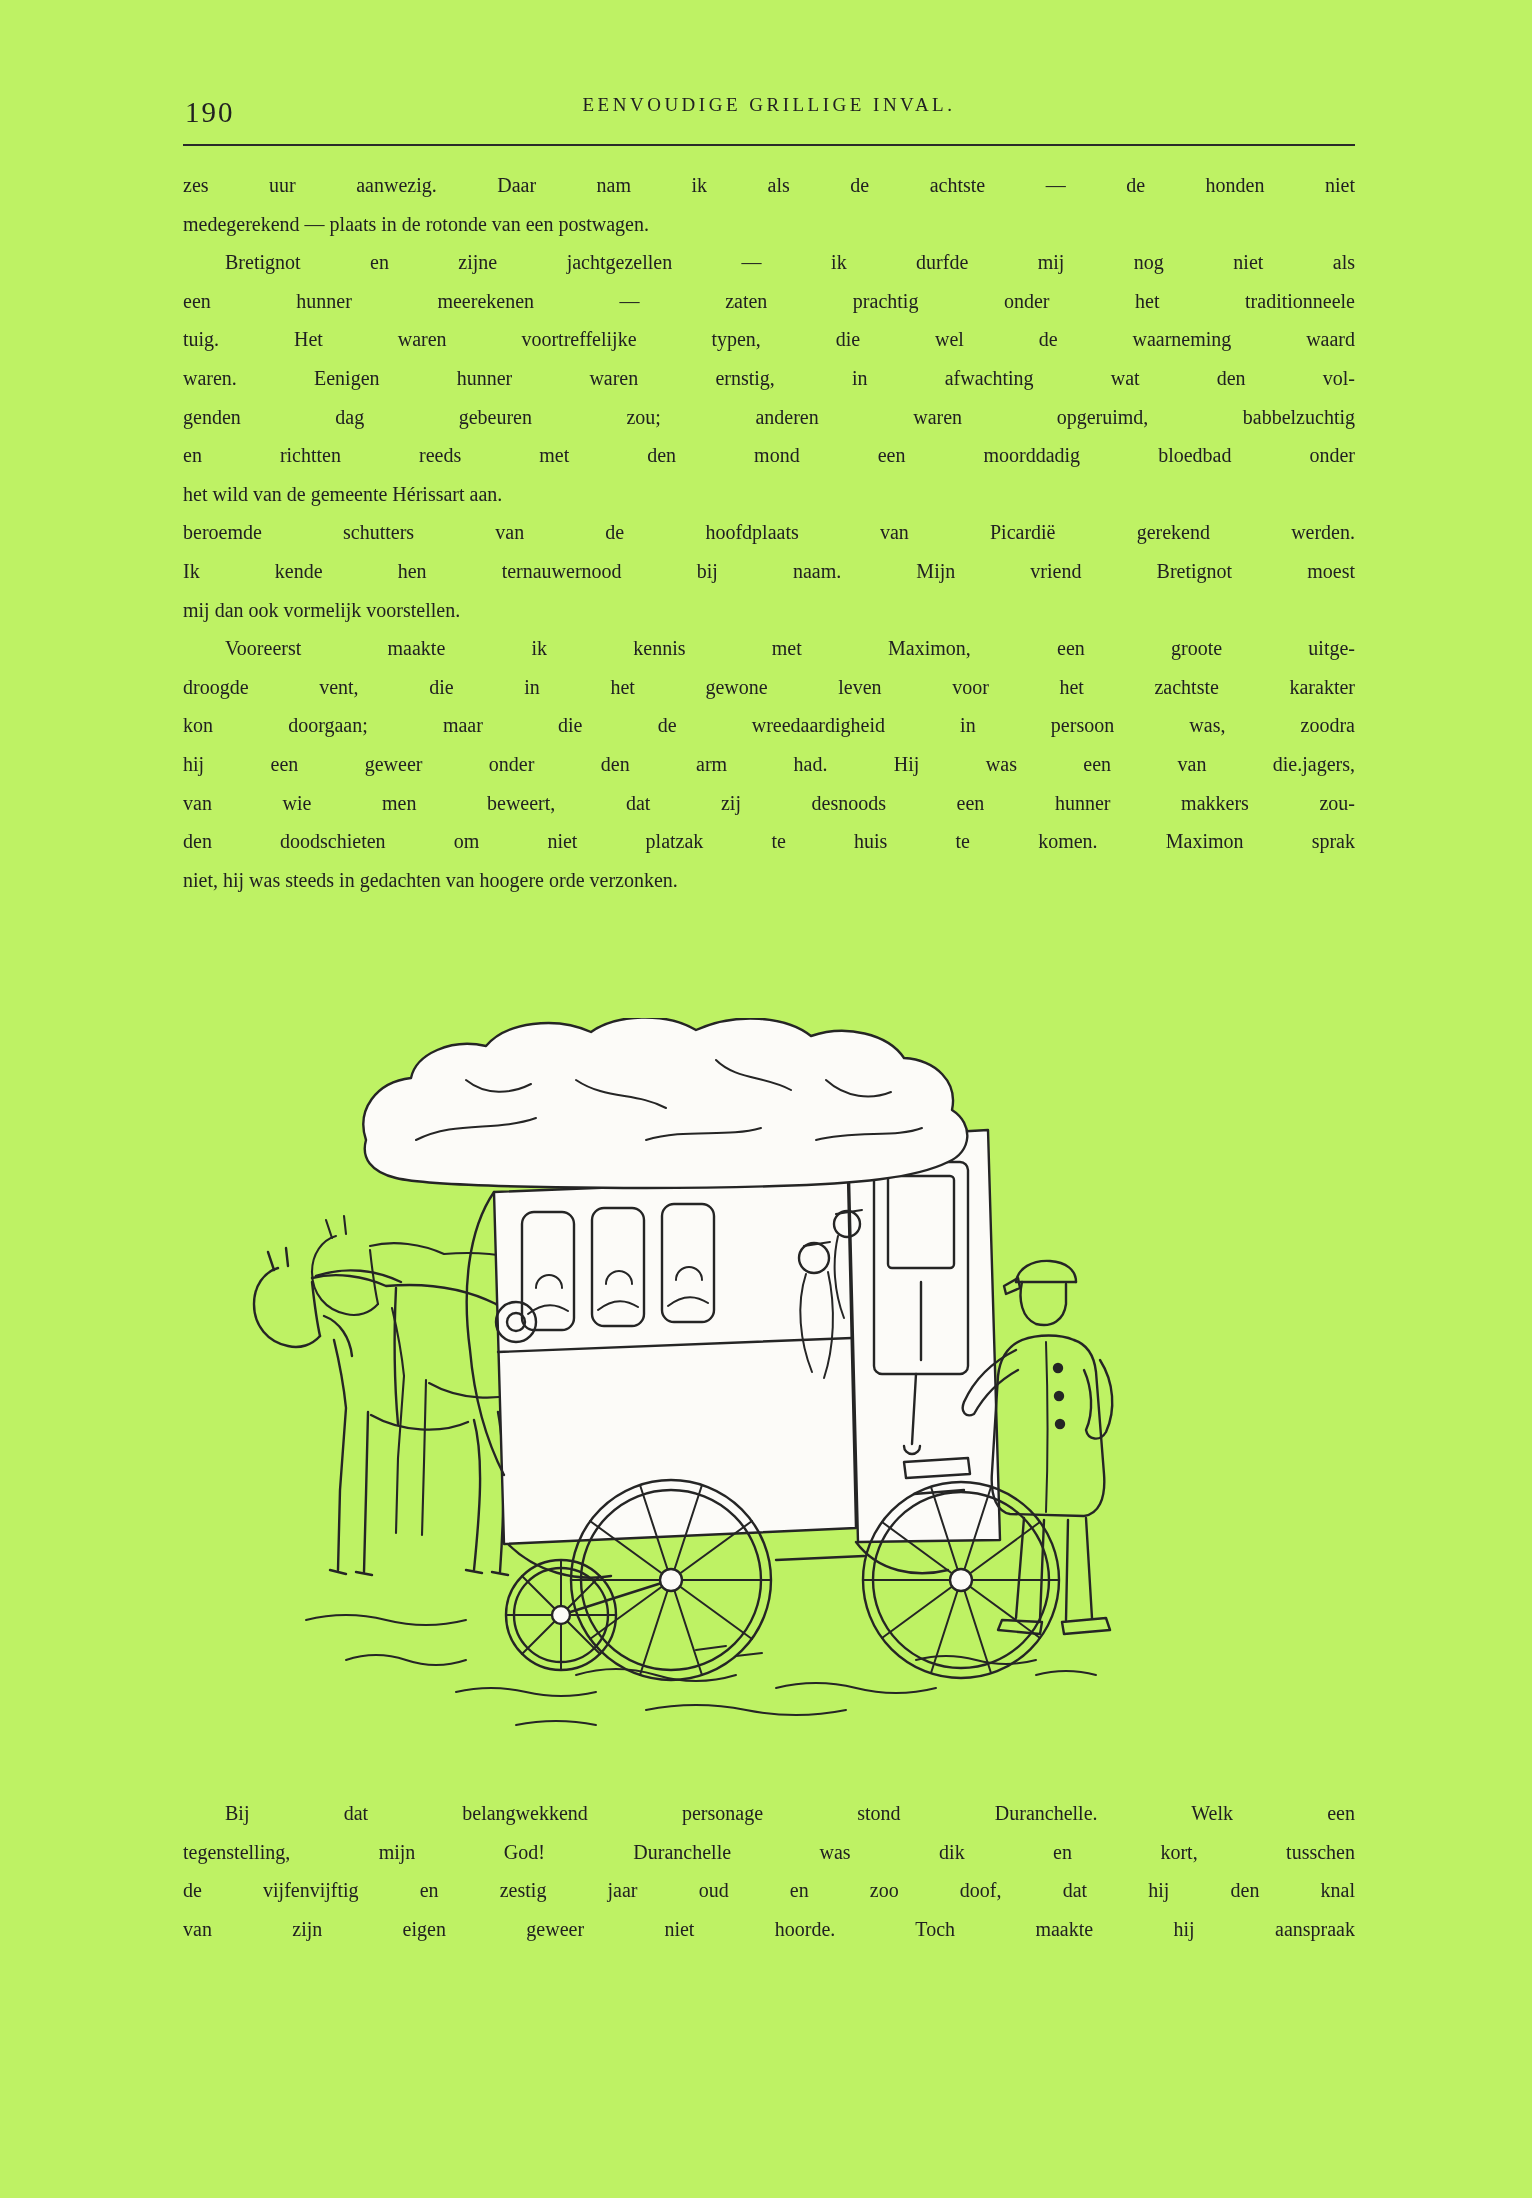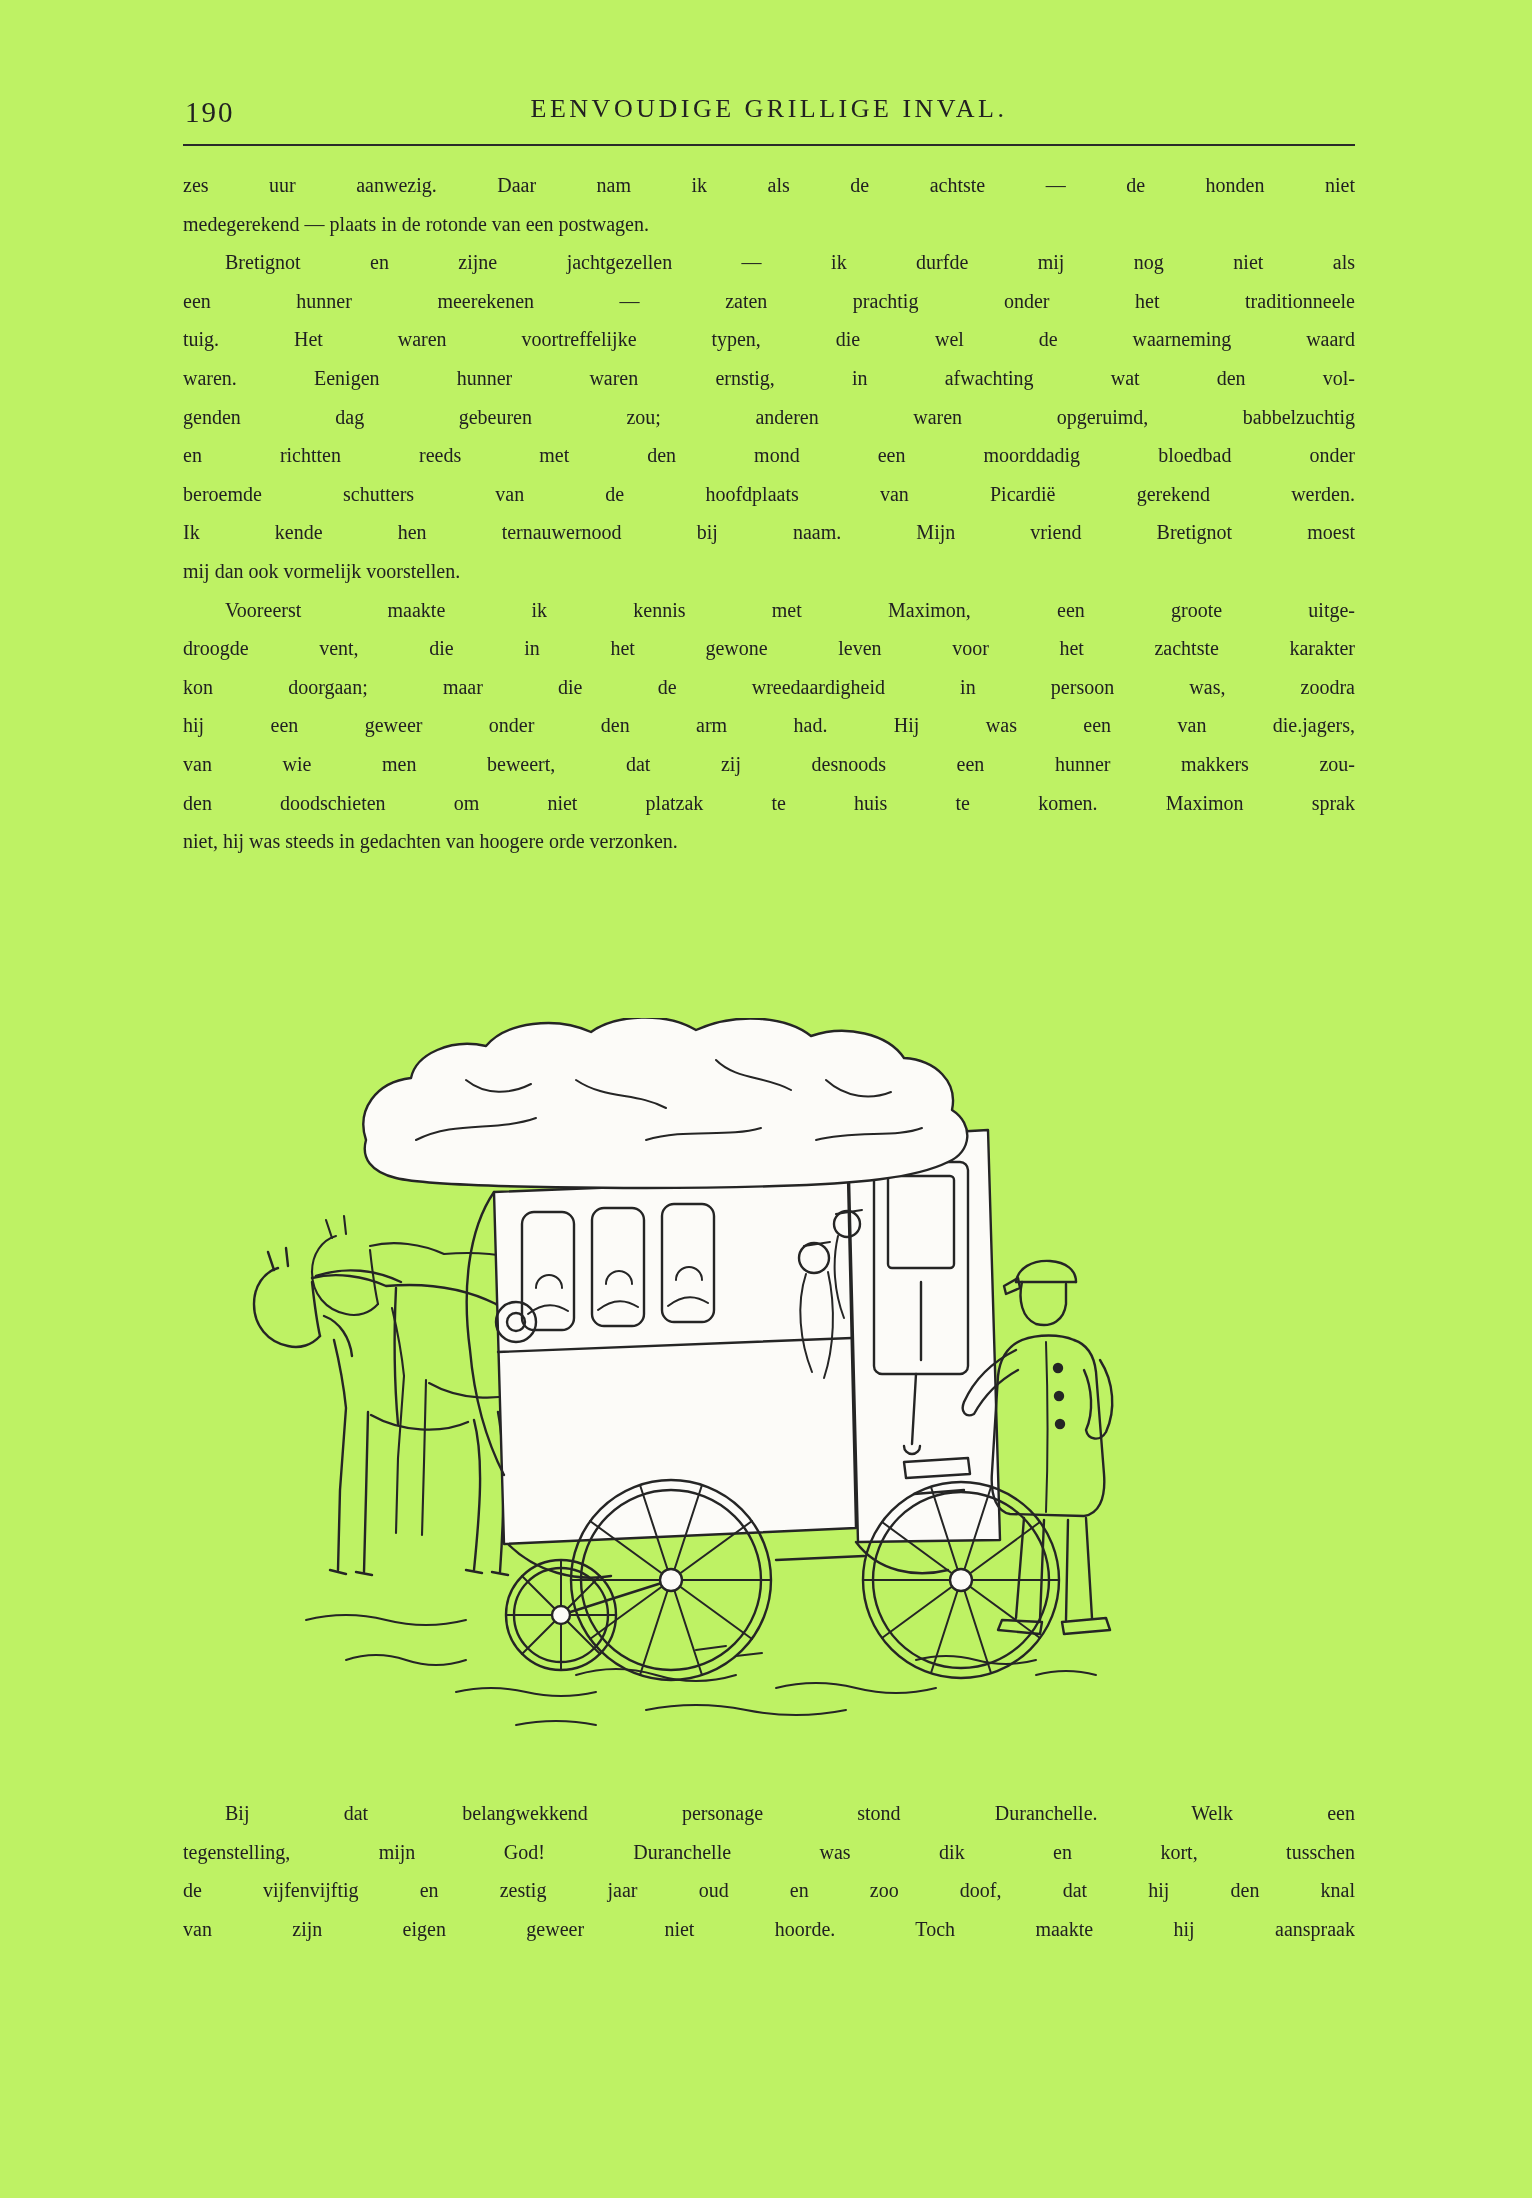--- a/index.html
+++ b/index.html
@@ -7,21 +7,21 @@
     width:1532px;height:2198px;
     background:#eceae5;
     font-family:"Liberation Serif","DejaVu Serif",serif;
     color:#212121;
     position:relative;
     overflow:hidden;
   }
   .page{position:absolute;inset:0;background:#bef264;}
   .header{position:absolute;top:94px;left:183px;width:1172px;height:42px;}
   .page-number{position:absolute;left:2px;top:2px;font-size:29px;letter-spacing:2px;}
-  .running-title{position:absolute;left:0;right:0;top:0;text-align:center;font-size:26px;letter-spacing:3.5px;}
+  .running-title{position:absolute;left:0;right:0;top:0;text-align:center;font-size:19px;letter-spacing:3.5px;}
   .rule{position:absolute;top:144px;left:183px;width:1172px;height:0;border-top:2.6px solid #2a2a2a;}
   .text-block{position:absolute;left:183px;width:1172px;font-size:20px;line-height:38.6px;}
   #text-top{top:166px;}
   #text-bottom{top:1794px;}
   .paragraph{margin:0;}
   .line{text-align:justify;text-align-last:justify;}
   .line.last{text-align-last:left;}
   .line.first-indent{text-indent:42px;}
   .illustration{position:absolute;top:1018px;left:216px;width:1000px;height:744px;}
   .illustration svg{width:100%;height:100%;display:block;}
@@ -43,20 +43,21 @@
         <div class="line">zes uur aanwezig. Daar nam ik als de achtste — de honden niet</div>
         <div class="line last">medegerekend — plaats in de rotonde van een postwagen.</div>
       </div>
       <div class="paragraph">
         <div class="line first-indent">Bretignot en zijne jachtgezellen — ik durfde mij nog niet als</div>
         <div class="line">een hunner meerekenen — zaten prachtig onder het traditionneele</div>
         <div class="line">tuig. Het waren voortreffelijke typen, die wel de waarneming waard</div>
         <div class="line">waren. Eenigen hunner waren ernstig, in afwachting wat den vol-</div>
         <div class="line">genden dag gebeuren zou; anderen waren opgeruimd, babbelzuchtig</div>
         <div class="line">en richtten reeds met den mond een moorddadig bloedbad onder</div>
+        <div class="line last">het wild van de gemeente Hérissart aan.</div>
       </div>
       <div class="paragraph">
         <div class="line">beroemde schutters van de hoofdplaats van Picardië gerekend werden.</div>
         <div class="line">Ik kende hen ternauwernood bij naam. Mijn vriend Bretignot moest</div>
         <div class="line last">mij dan ook vormelijk voorstellen.</div>
       </div>
       <div class="paragraph">
         <div class="line first-indent">Vooreerst maakte ik kennis met Maximon, een groote uitge-</div>
         <div class="line">droogde vent, die in het gewone leven voor het zachtste karakter</div>
         <div class="line">kon doorgaan; maar die de wreedaardigheid in persoon was, zoodra</div>

